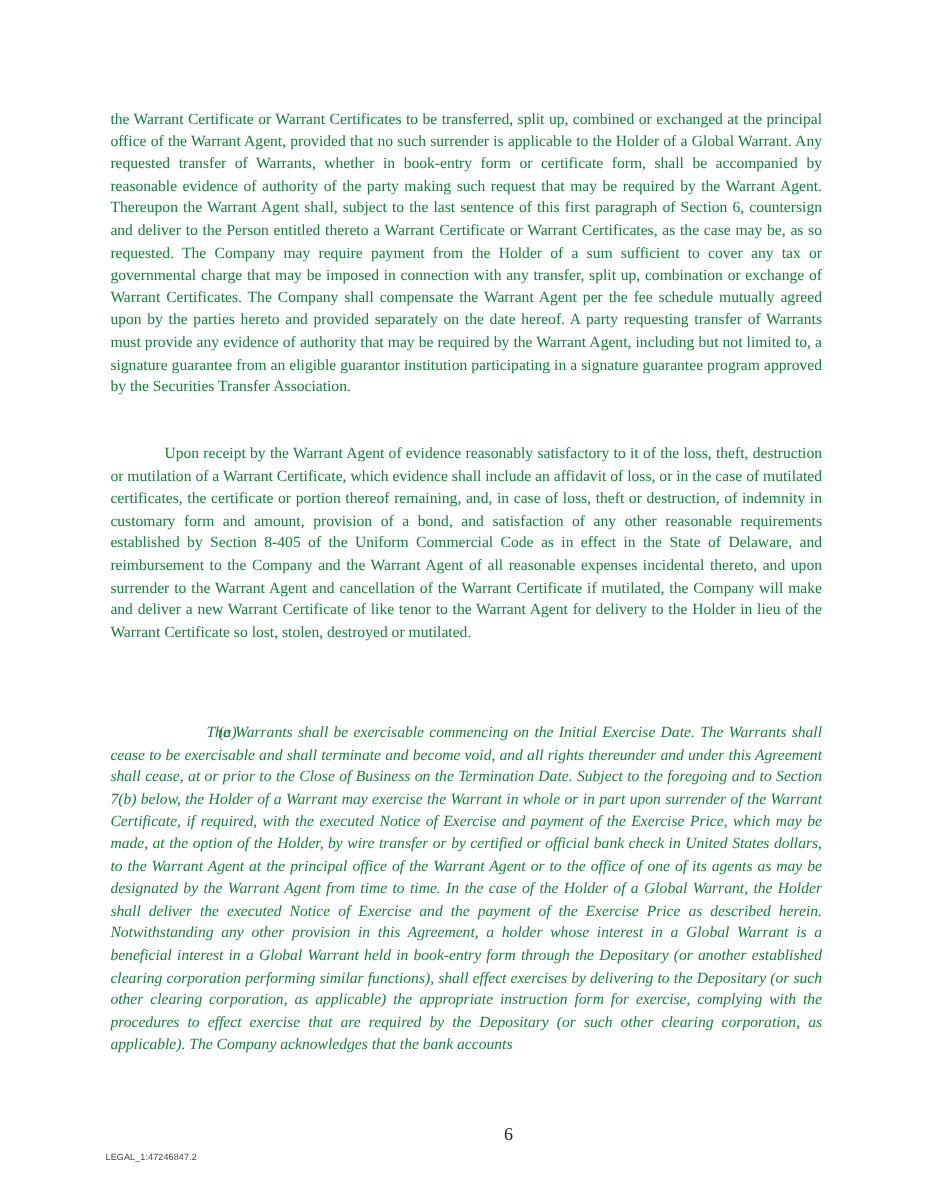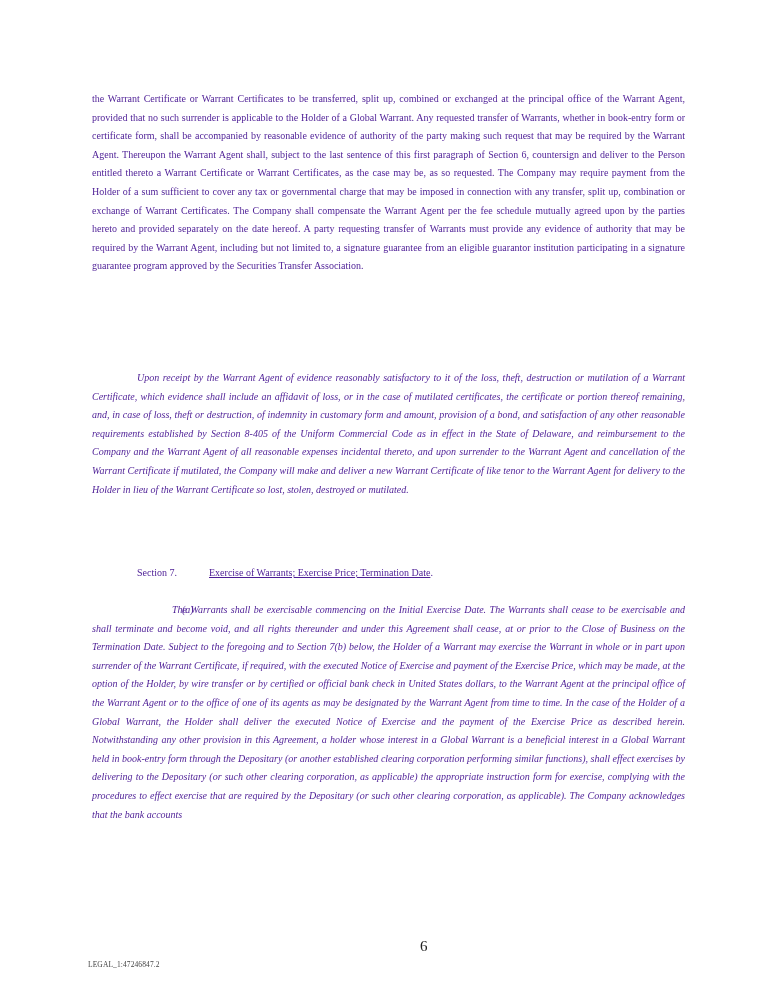--- a/index.html
+++ b/index.html
@@ -1,58 +1,55 @@
 <!DOCTYPE html>
 <html><head>
 <meta charset="utf-8">
 <style>
   html, body { margin: 0; padding: 0; background: #ffffff; }
   body { width: 773px; height: 1000px; position: relative; overflow: hidden; }
   .page { position: absolute; left: 0; top: 0; width: 773px; height: 1000px; background: #fff; }
   .body-text {
     position: absolute; left: 92px; width: 593px;
     font-family: "Liberation Serif", "DejaVu Serif", serif;
-    font-size: 10px; line-height: 18.6px; color: #4c1d95;
+    font-size: 13px; line-height: 18.6px; color: #15803d;
     text-align: justify;
   }
   .p1 { top: 90px; }
-  .p2 { top: 369px; text-indent: 45px; font-style: italic; }
+  .p2 { top: 369px; text-indent: 45px; }
   .sec-heading { top: 564px; }
   .p3 { top: 601px; text-indent: 45px; font-style: italic; }
   .p { margin: 0; }
   .tab1 { display: inline-block; width: 72px; }
   .tab2 { display: inline-block; width: 35px; }
   .underline { text-decoration: underline; }
   .heading-line { padding-left: 45px; text-align: left; }
   .page-number {
     position: absolute; left: 420px; top: 938px;
     font-family: "Liberation Serif", serif; font-size: 15px; color: #222;
   }
   .footer-id {
     position: absolute; left: 88px; top: 960px;
-    font-family: Liberation Serif, serif; font-size: 7.5px; color: #444;
+    font-family: Liberation Sans, sans-serif; font-size: 7.5px; color: #444;
     letter-spacing: 0.1px;
   }
 </style>
 </head>
 <body>
 
 <div class="page">
 
   <div class="body-text p1">
     <p class="p">the Warrant Certificate or Warrant Certificates to be transferred, split up, combined or exchanged at the principal office of the Warrant Agent, provided that no such surrender is applicable to the Holder of a Global Warrant. Any requested transfer of Warrants, whether in book-entry form or certificate form, shall be accompanied by reasonable evidence of authority of the party making such request that may be required by the Warrant Agent. Thereupon the Warrant Agent shall, subject to the last sentence of this first paragraph of Section 6, countersign and deliver to the Person entitled thereto a Warrant Certificate or Warrant Certificates, as the case may be, as so requested. The Company may require payment from the Holder of a sum sufficient to cover any tax or governmental charge that may be imposed in connection with any transfer, split up, combination or exchange of Warrant Certificates. The Company shall compensate the Warrant Agent per the fee schedule mutually agreed upon by the parties hereto and provided separately on the date hereof. A party requesting transfer of Warrants must provide any evidence of authority that may be required by the Warrant Agent, including but not limited to, a signature guarantee from an eligible guarantor institution participating in a signature guarantee program approved by the Securities Transfer Association.</p>
   </div>
 
   <div class="body-text p2">
     <p class="p">Upon receipt by the Warrant Agent of evidence reasonably satisfactory to it of the loss, theft, destruction or mutilation of a Warrant Certificate, which evidence shall include an affidavit of loss, or in the case of mutilated certificates, the certificate or portion thereof remaining, and, in case of loss, theft or destruction, of indemnity in customary form and amount, provision of a bond, and satisfaction of any other reasonable requirements established by Section 8-405 of the Uniform Commercial Code as in effect in the State of Delaware, and reimbursement to the Company and the Warrant Agent of all reasonable expenses incidental thereto, and upon surrender to the Warrant Agent and cancellation of the Warrant Certificate if mutilated, the Company will make and deliver a new Warrant Certificate of like tenor to the Warrant Agent for delivery to the Holder in lieu of the Warrant Certificate so lost, stolen, destroyed or mutilated.</p>
   </div>
 
-  <div class="body-text sec-heading heading-line">
-    <span class="tab1">Section 7.</span><span class="underline">Exercise of Warrants; Exercise Price; Termination Date</span><span>.</span>
-  </div>
 
   <div class="body-text p3">
     <p class="p"><span class="tab2">(a)</span><span>The Warrants shall be exercisable commencing on the Initial Exercise Date. The Warrants shall cease to be exercisable and shall terminate and become void, and all rights thereunder and under this Agreement shall cease, at or prior to the Close of Business on the Termination Date.  Subject to the foregoing and to Section 7(b) below, the Holder of a Warrant may exercise the Warrant in whole or in part upon surrender of the Warrant Certificate, if required, with the executed Notice of Exercise and payment of the Exercise Price, which may be made, at the option of the Holder, by wire transfer or by certified or official bank check in United States dollars, to the Warrant Agent at the principal office of the Warrant Agent or to the office of one of its agents as may be designated by the Warrant Agent from time to time. In the case of the Holder of a Global Warrant, the Holder shall deliver the executed Notice of Exercise and the payment of the Exercise Price as described herein. Notwithstanding any other provision in this Agreement, a holder whose interest in a Global Warrant is a beneficial interest in a Global Warrant held in book-entry form through the Depositary (or another established clearing corporation performing similar functions), shall effect exercises by delivering to the Depositary (or such other clearing corporation, as applicable) the appropriate instruction form for exercise, complying with the procedures to effect exercise that are required by the Depositary (or such other clearing corporation, as applicable). The Company acknowledges that the bank accounts</span></p>
   </div>
 
   <div class="page-number">6</div>
   <div class="footer-id">LEGAL_1:47246847.2</div>
 
 </div>
 

